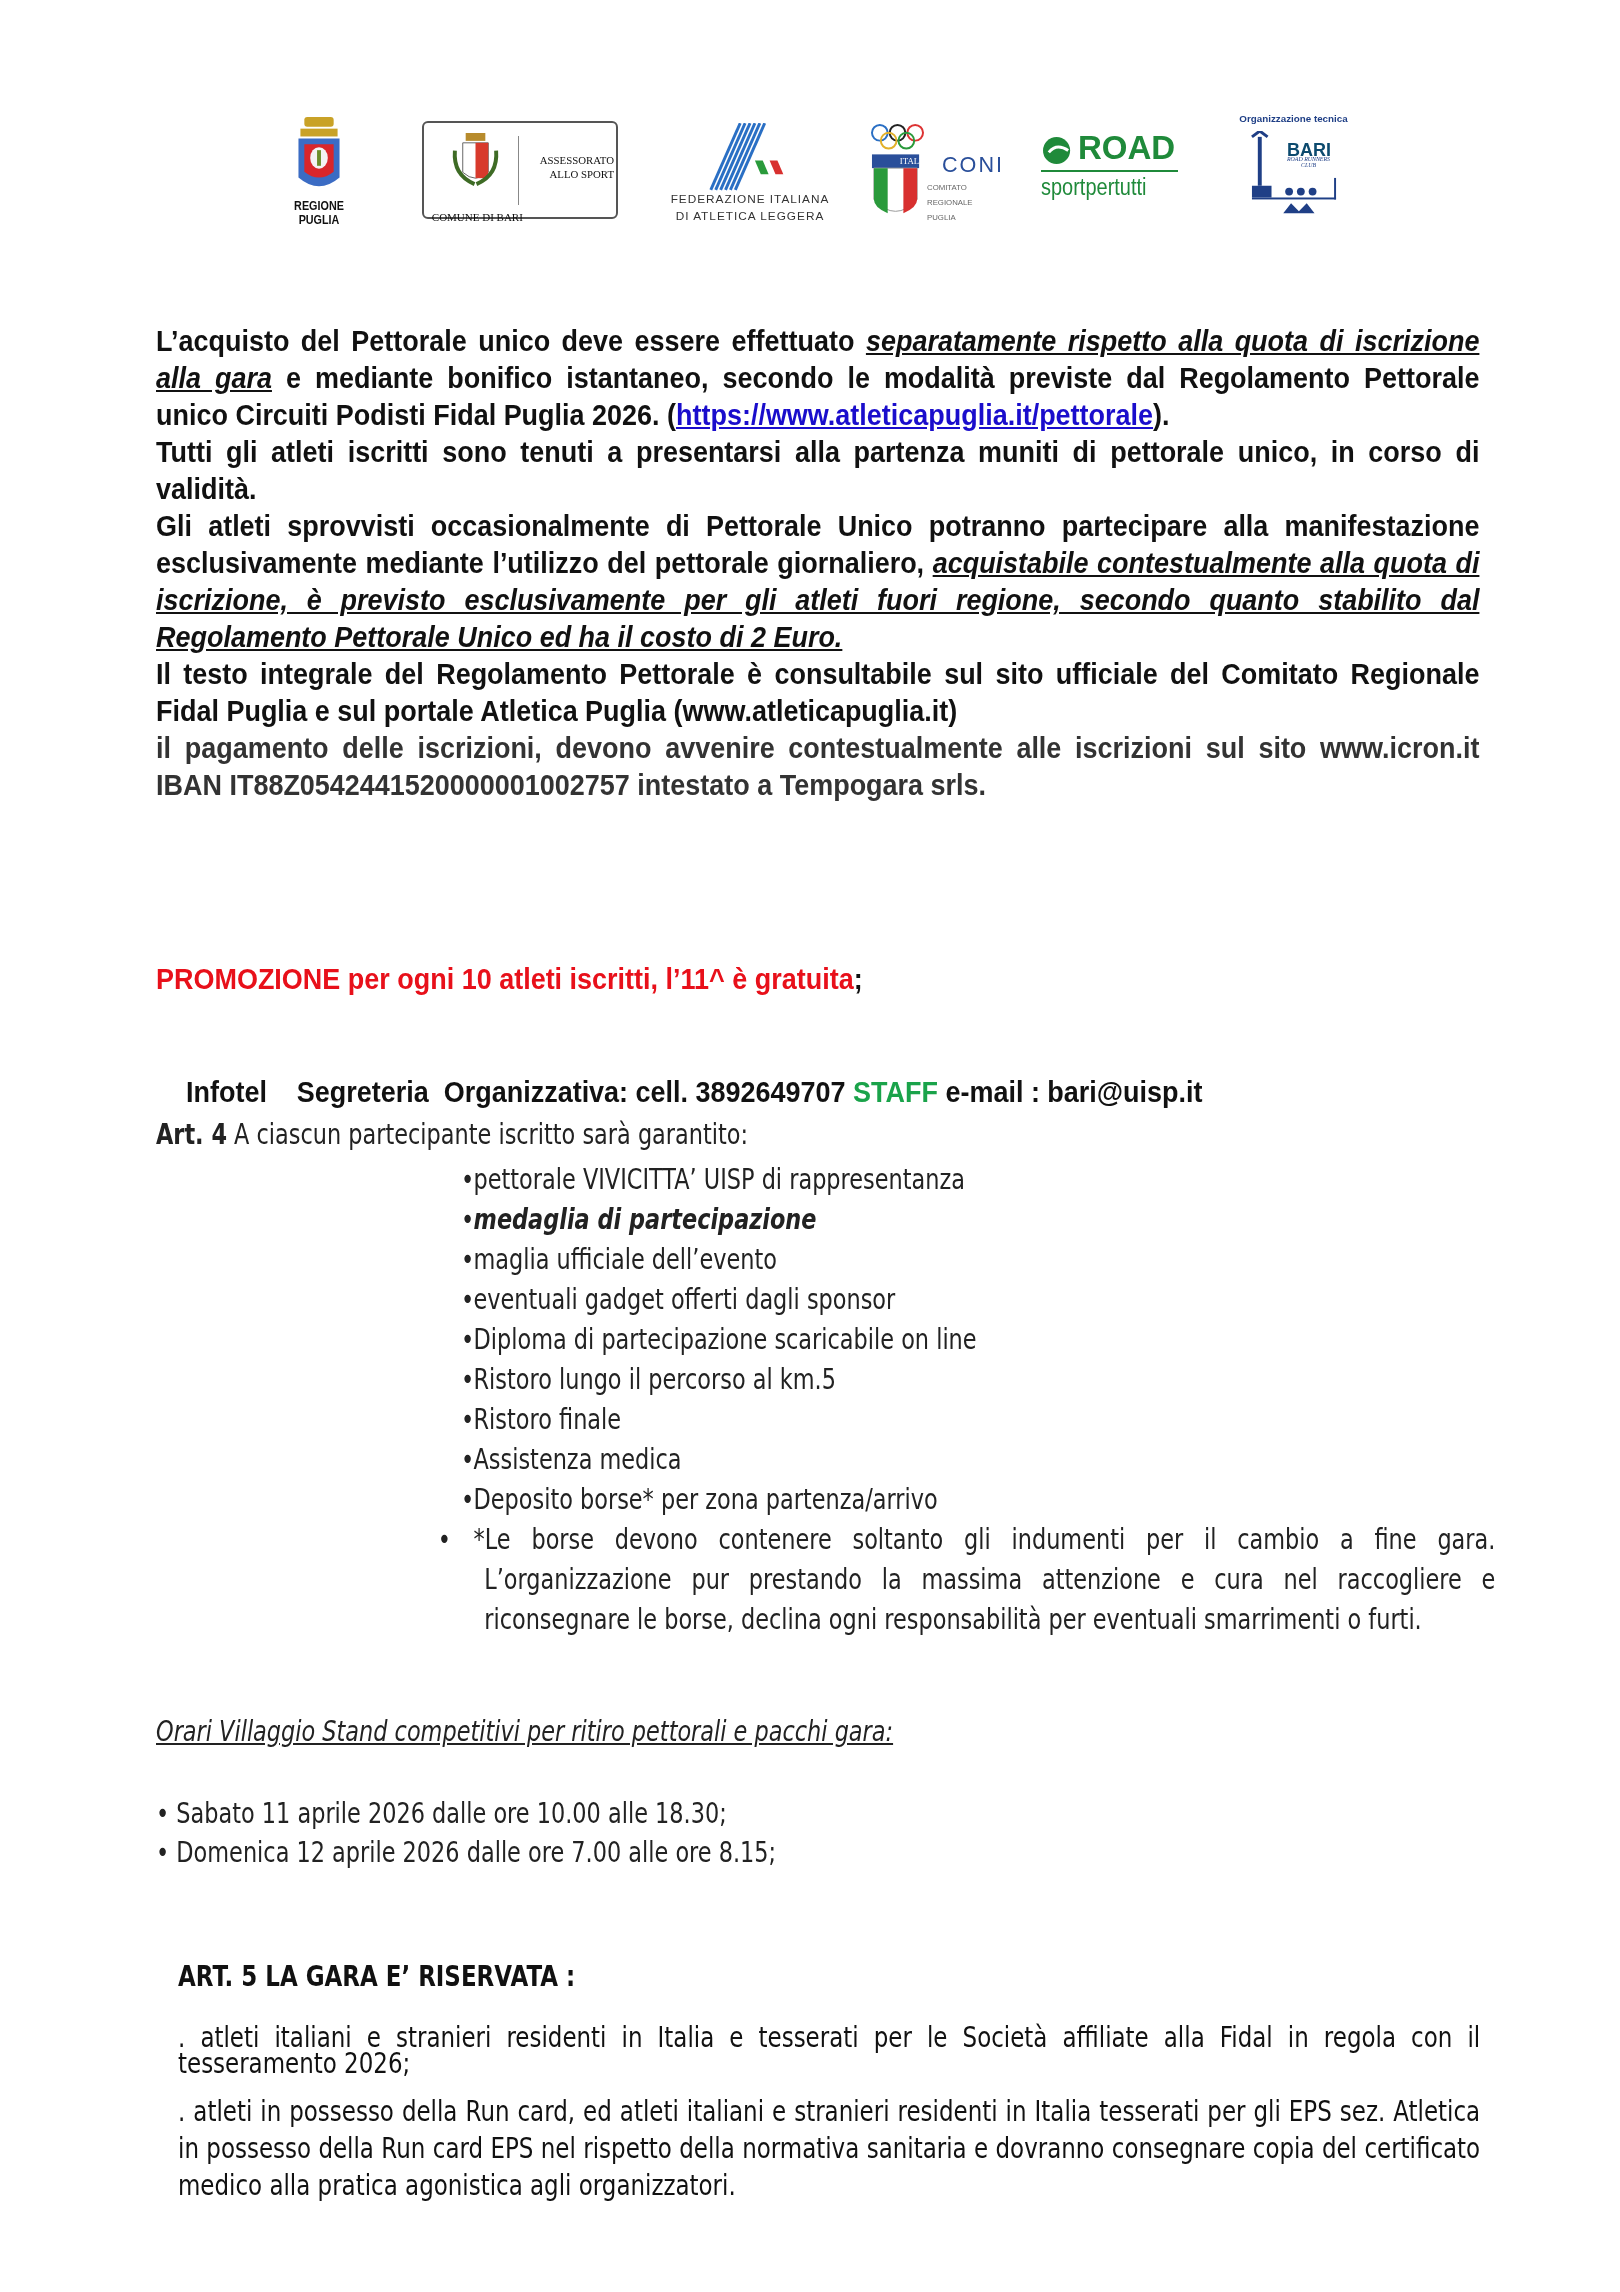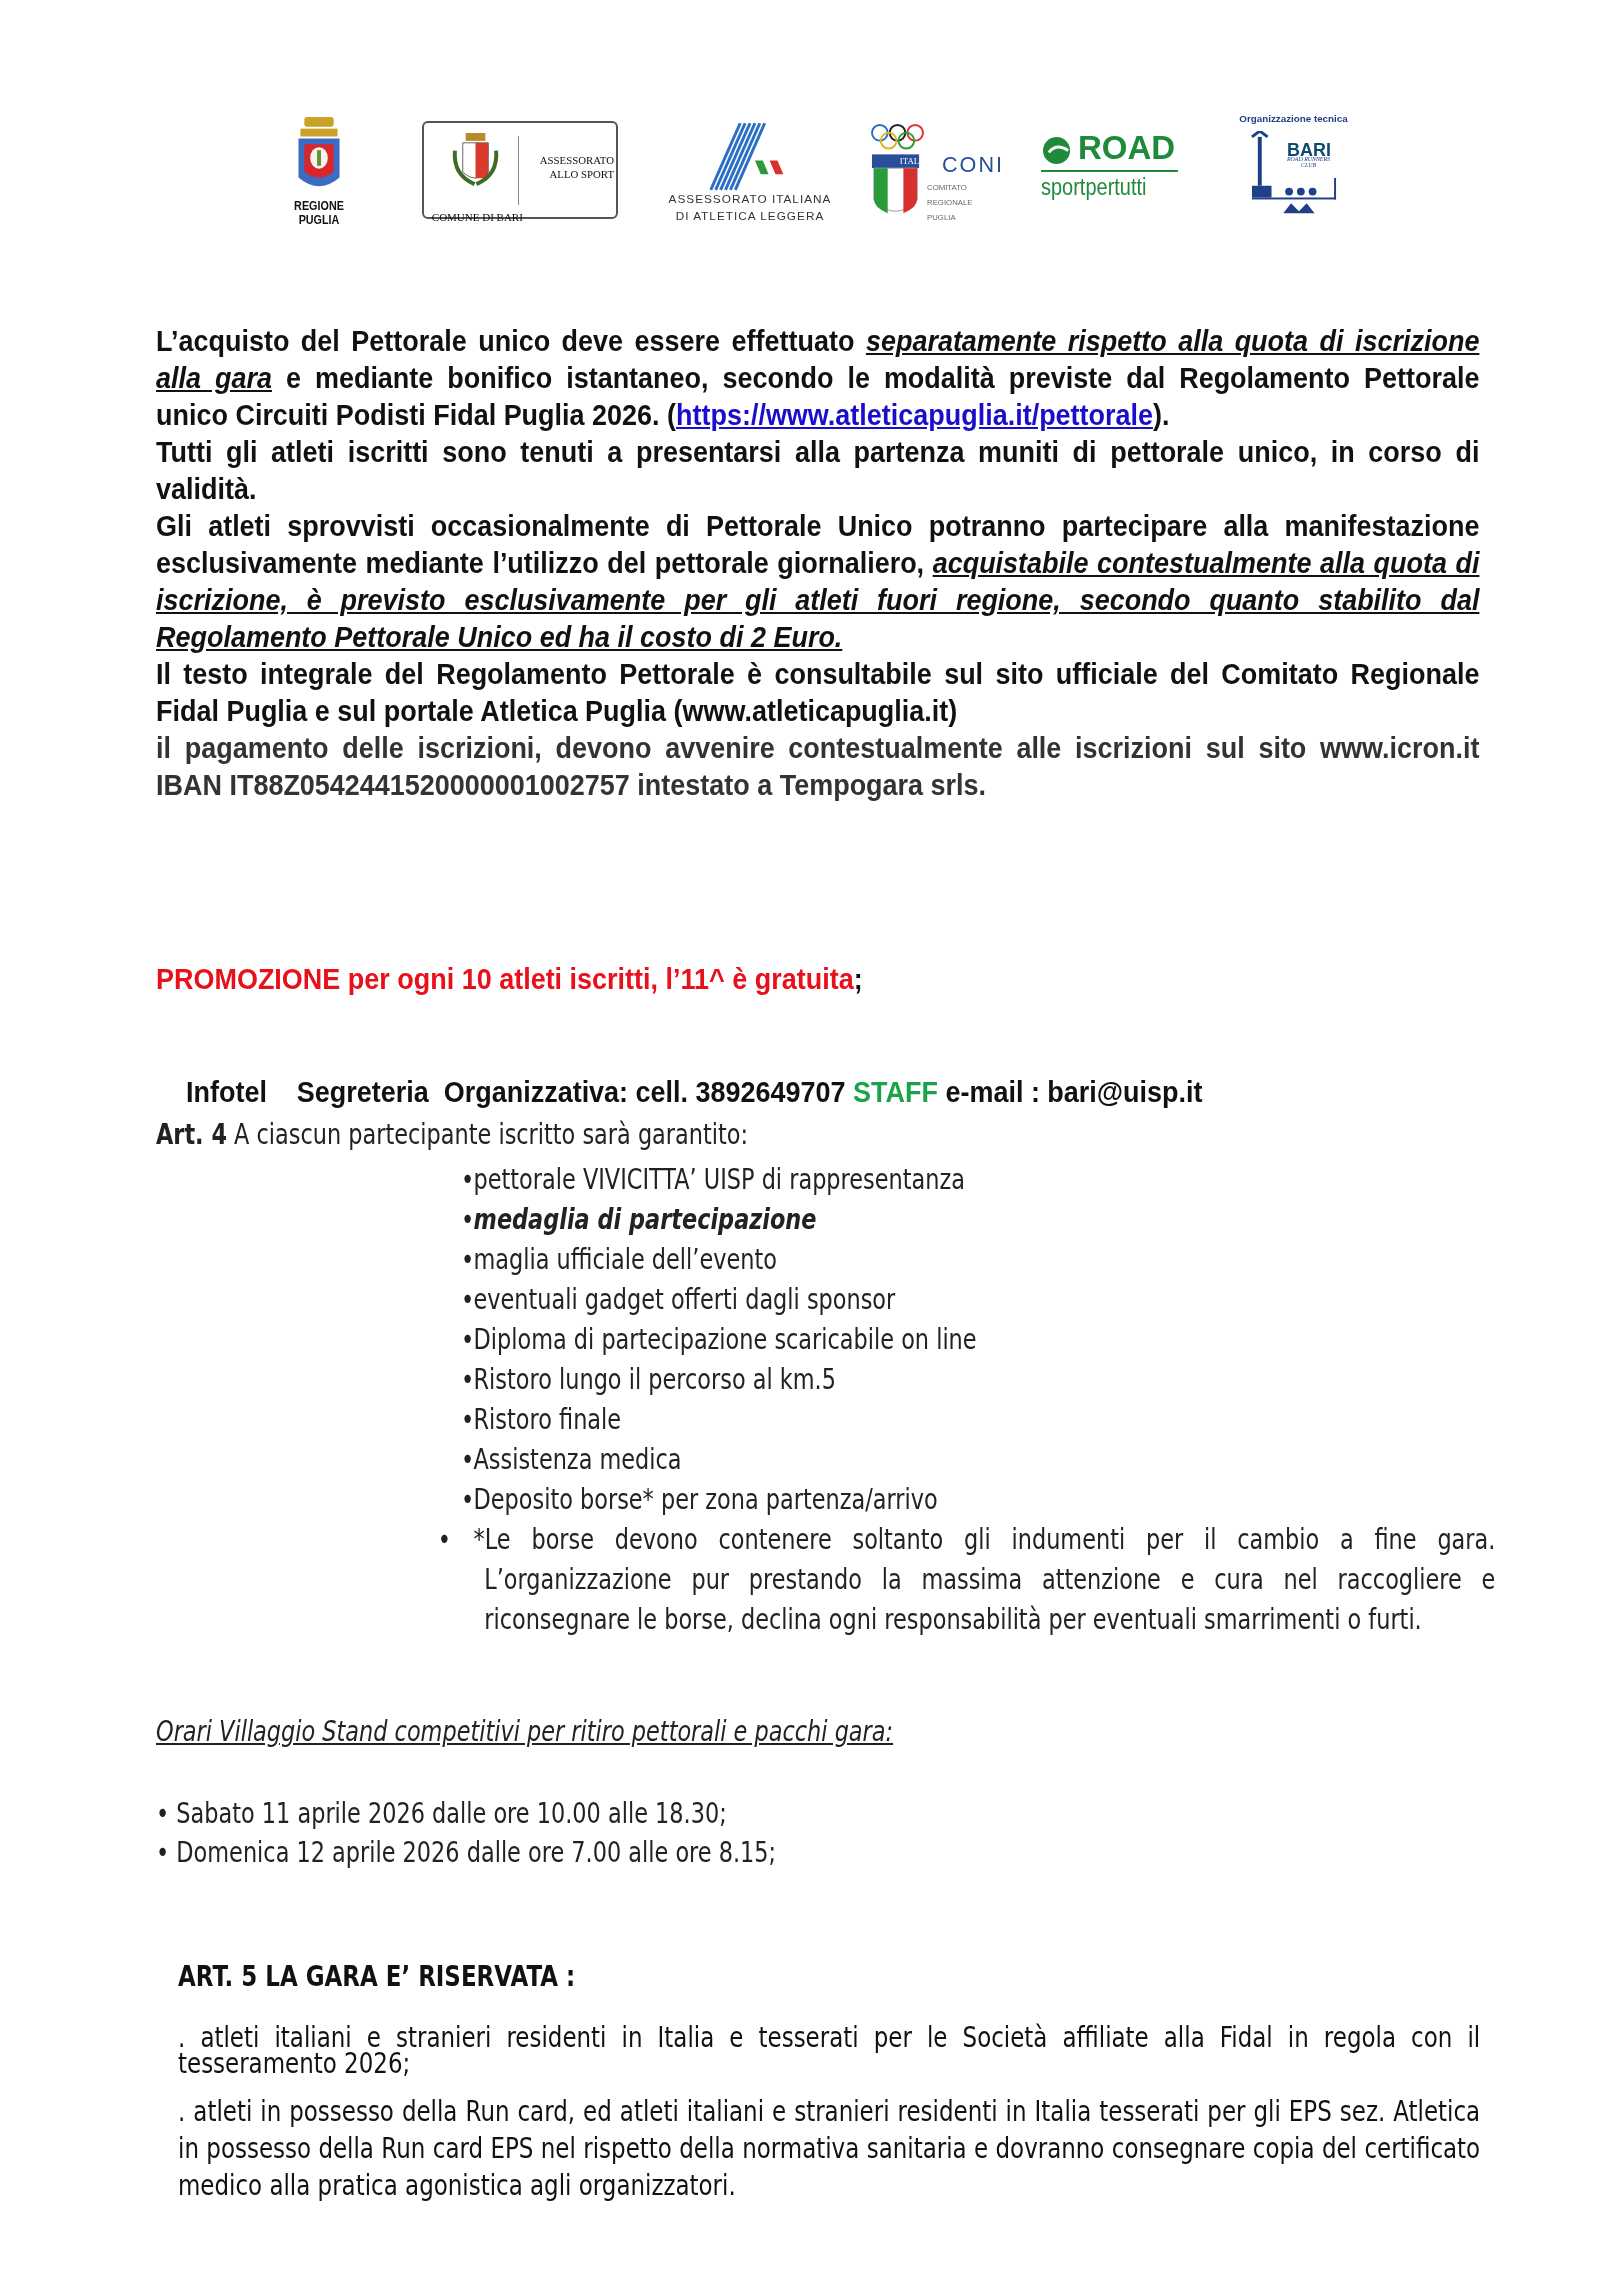--- a/index.html
+++ b/index.html
@@ -72,21 +72,21 @@
             <line x1="45" y1="0" x2="15" y2="68"></line>
           <line x1="50" y1="0" x2="20" y2="68"></line>
             <line x1="55" y1="0" x2="25" y2="68"></line>
           <line x1="60" y1="0" x2="30" y2="68"></line>
             <line x1="65" y1="0" x2="35" y2="68"></line>
         </g>
         <path d="M55 38 l8 0 l6 14 l-8 0z" fill="#2a9a3b"></path>
         <path d="M70 38 l8 0 l6 14 l-8 0z" fill="#d8302f"></path>
       </svg>
       <div class="logo-cap" style="top:78px;font-size:11.8px;letter-spacing:1px;line-height:16.7px;color:#333;">
-        <div>ASSESSORATO ITALIANA</div>
+        <div>FEDERAZIONE ITALIANA</div>
         <div>DI ATLETICA LEGGERA</div>
       </div>
     </div>
 
     <div class="logo lg-coni">
       <svg style="position:absolute;left:0;top:7.8px" width="59" height="108" viewBox="0 0 60 110">
         <circle cx="12" cy="12" r="8" fill="none" stroke="#2a6fc4" stroke-width="2"></circle>
         <circle cx="30" cy="12" r="8" fill="none" stroke="#222" stroke-width="2"></circle>
         <circle cx="48" cy="12" r="8" fill="none" stroke="#d33" stroke-width="2"></circle>
         <circle cx="21" cy="20" r="8" fill="none" stroke="#e2b02a" stroke-width="2"></circle>

